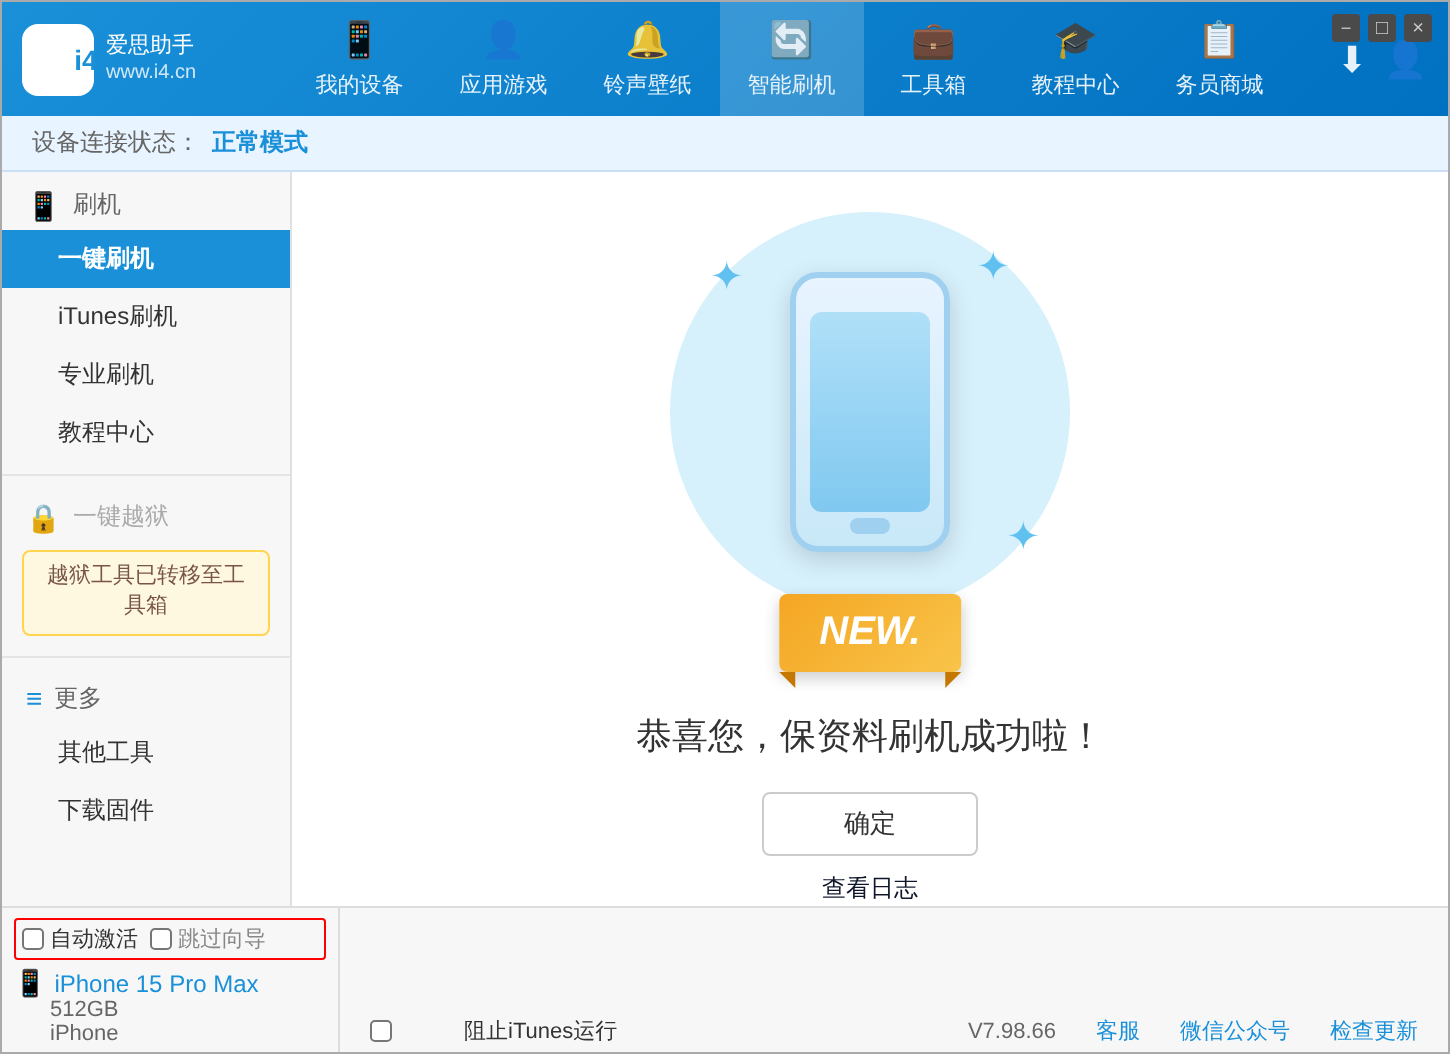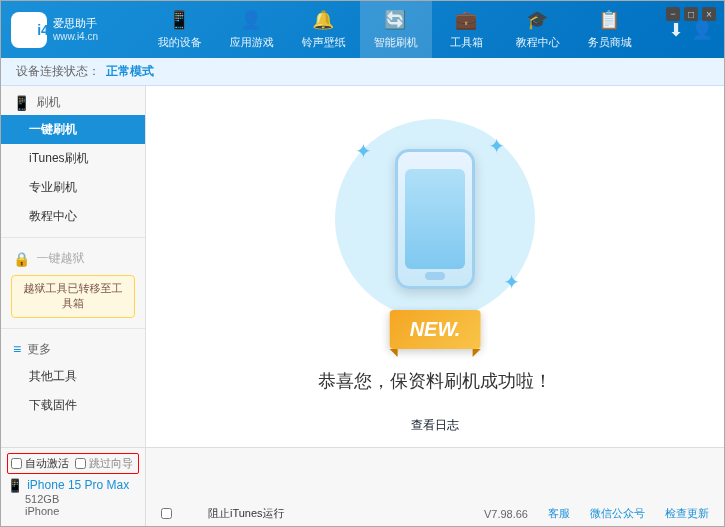--- a/index.html
+++ b/index.html
@@ -174,27 +174,28 @@
           <span class="sparkle sparkle-tl">✦</span>
           <span class="sparkle sparkle-tr">✦</span>
           <span class="sparkle sparkle-br">✦</span>
         </div>
         <div class="ribbon">
           <span>NEW.</span>
         </div>
       </div>
 
       <div class="success-text">恭喜您，保资料刷机成功啦！</div>
+      <button class="confirm-btn">确定</button>
       <div class="log-link" style="margin-top:8px;">查看日志</div>
     </div>
   </div>
 
   <div style="display:flex; border-top:1px solid #ddd; background:#f7f7f7; height:90px;">
 
-    <div style="width:145px; border-right:1px solid #ddd; background:#f7f7f7; padding:5px 6px; font-size:11px; color:#333; display:flex; flex-direction:column; justify-content:flex-start;">
+    <div style="width:169px; border-right:1px solid #ddd; background:#f7f7f7; padding:5px 6px; font-size:11px; color:#333; display:flex; flex-direction:column; justify-content:flex-start;">
 
       <div class="two-col-row">
         <div class="auto-activate">
           <input type="checkbox" style="">
           <span>自动激活</span>
         </div>
         <div class="skip-guide">
           <input type="checkbox" style="">
           <span>跳过向导</span>
         </div>

